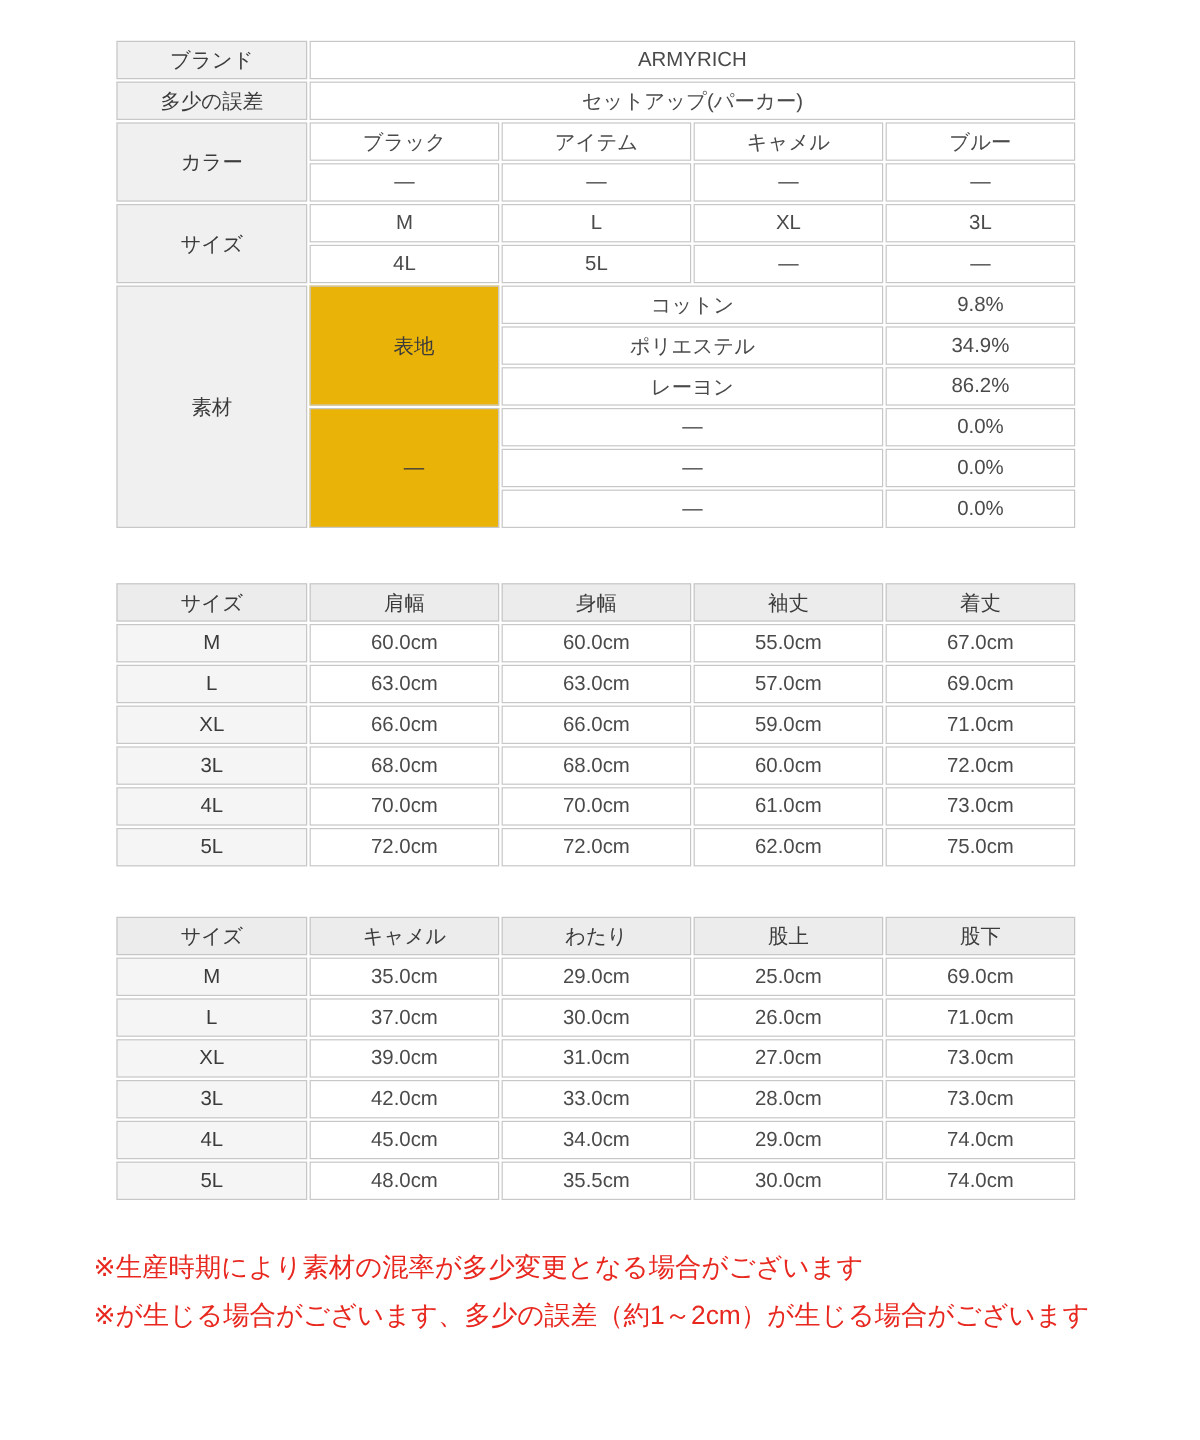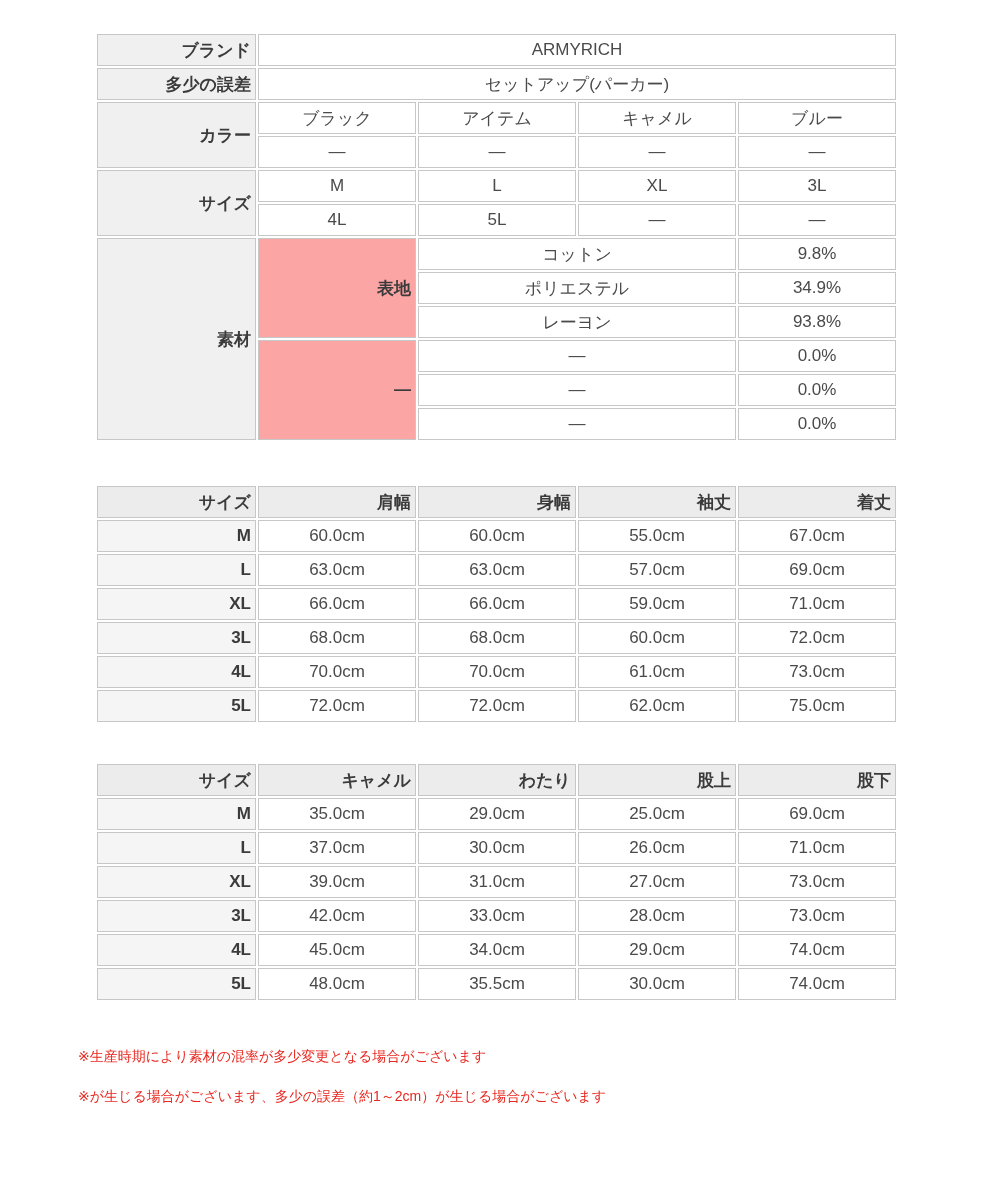--- a/index.html
+++ b/index.html
@@ -22,49 +22,48 @@
     height: 32px;
     padding: 0 4px;
     text-align: center;
     vertical-align: middle;
     font-size: 17px;
     white-space: nowrap;
     overflow: hidden;
     box-sizing: border-box;
   }
   .tbl th {
-    font-weight: bold;
+    font-weight: normal;
     color: #3b3b3b;
     background: #f0f0f0;
-    text-align: right;
   }
   .tbl td {
     font-weight: normal;
     color: #4a4a4a;
     background: #ffffff;
   }
   .tbl th.sub {
-    background: #fca5a5;
+    background: #eab308;
     padding-left: 20px;
   }
   .tbl th.hdr {
     background: #ececec;
   }
   .tbl th.rowlbl {
     background: #f5f5f5;
   }
   col.c0 { width: 159px; }
   col.cn { width: 158px; }
   #spec-table   { margin-top: 32px; }
   #tops-table   { margin-top: 42px; }
   #pants-table  { margin-top: 38px; }
   .notes {
     margin: 34px 0 0 78px;
     color: #e8271f;
-    font-size: 14px;
+    font-size: 22px;
     line-height: 40px;
   }
   .notes div { white-space: nowrap; }
 </style>
 </head>
 <body>
 
 <table class="tbl" id="spec-table">
   <colgroup>
     <col class="c0">
@@ -113,21 +112,21 @@
       <th rowspan="3" class="sub">表地</th>
       <td colspan="2">コットン</td>
       <td>9.8%</td>
     </tr>
     <tr>
       <td colspan="2">ポリエステル</td>
       <td>34.9%</td>
     </tr>
     <tr>
       <td colspan="2">レーヨン</td>
-      <td>93.8%</td>
+      <td>86.2%</td>
     </tr>
     <tr>
       <th rowspan="3" class="sub">—</th>
       <td colspan="2">—</td>
       <td>0.0%</td>
     </tr>
     <tr>
       <td colspan="2">—</td>
       <td>0.0%</td>
     </tr>

